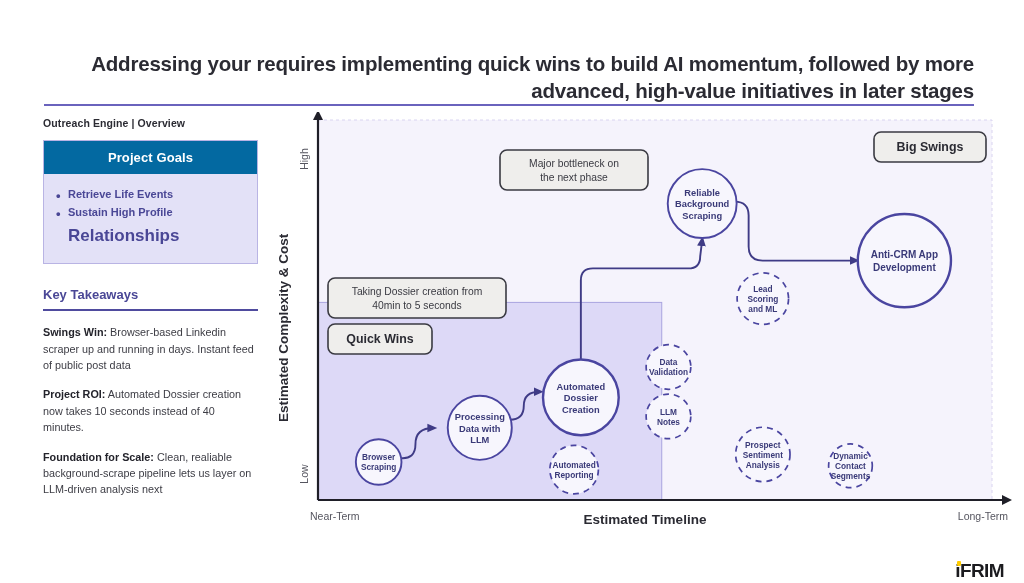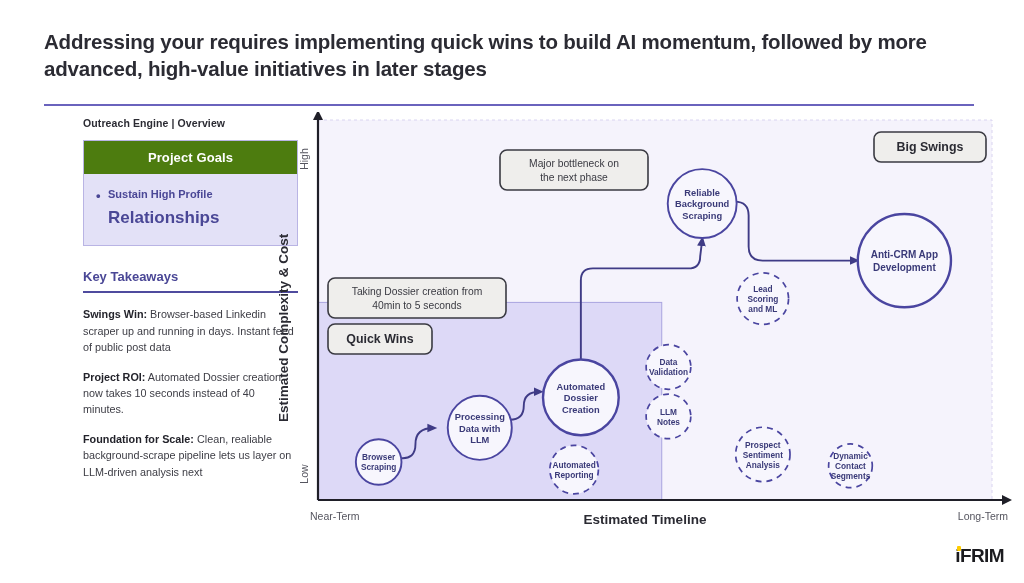--- a/index.html
+++ b/index.html
@@ -5,35 +5,35 @@
   html,body{margin:0;padding:0;}
   body{
     width:1024px;height:583px;
     background:#ffffff;
     font-family:"Liberation Sans", sans-serif;
     color:#2b2b33;
     overflow:hidden;
     position:relative;
   }
   
-  #title-block{position:absolute;left:44px;top:28px;width:930px;}
+  #title-block{position:absolute;left:44px;top:50px;width:930px;text-align:right;}
   #slide-title{
     font-size:20.5px;font-weight:700;line-height:1.32;color:#2b2b33;
     letter-spacing:-0.2px;margin:0;
   }
   #title-rule{
     position:absolute;left:44px;top:104px;width:930px;height:2px;
     background:#6a63bd;
   }
   
-  #left-col{position:absolute;left:43px;top:117px;width:215px;margin-left:40px;}
+  #left-col{position:absolute;left:43px;top:117px;width:215px;}
   #eyebrow{font-size:10.5px;font-weight:700;color:#2b2b33;margin-bottom:11px;letter-spacing:.1px;}
   #goals-card{border:1px solid #b9b4e4;}
   #goals-header{
-    background:#4d7c0f;color:#ffffff;text-align:center;
+    background:#0369a1;color:#ffffff;text-align:center;
     font-size:13px;font-weight:700;padding:9px 4px;letter-spacing:.1px;
   }
   #goals-body{background:#e3e1f7;padding:12px 10px 14px 10px;}
   #goals-body ul{margin:0;padding:0;list-style:none;}
   #goals-body li{
     font-size:11px;font-weight:700;color:#4a4796;line-height:1.62;
     padding-left:14px;position:relative;
   }
   #goals-body li::before{
     content:"•";position:absolute;left:2px;top:-1px;font-size:13px;color:#4a4796;
@@ -51,21 +51,21 @@
   #chart{position:absolute;left:270px;top:112px;width:745px;height:420px;}
   #chart svg{display:block;}
   .axis-title{font-size:13.5px;font-weight:700;fill:#2b2b33;font-family:"Liberation Sans",sans-serif;}
   .axis-end{font-size:10.5px;fill:#55555f;font-family:"Liberation Sans",sans-serif;}
   .bubble-label{font-size:9.3px;font-weight:700;fill:#3a3a78;font-family:"Liberation Sans",sans-serif;}
   .bubble-label.sm{font-size:8.3px;}
   .bubble-label.md{font-size:10px;}
   .callout-text{font-size:10.3px;fill:#3a3a42;font-family:"Liberation Sans",sans-serif;}
   .zone-text{font-size:12.4px;font-weight:700;fill:#2b2b33;font-family:"Liberation Sans",sans-serif;}
   
-  #logo{position:absolute;right:20px;bottom:16px;display:flex;align-items:flex-start;}
+  #logo{position:absolute;right:20px;bottom:1px;display:flex;align-items:flex-start;}
   #logo-text{
     font-size:19px;font-weight:700;letter-spacing:-0.6px;color:#1b1b1f;
     font-family:"Liberation Sans",sans-serif;position:relative;
   }
   #logo-dot{
     position:absolute;left:1.5px;top:1px;width:4.5px;height:4.5px;background:#ffcc00;border-radius:1px;
   }
 </style>
 </head>
 <body>
@@ -76,20 +76,21 @@
 <div id="title-rule"></div>
 
 <div id="left-col">
 
   <div id="eyebrow">Outreach Engine | Overview</div>
 
   <div id="goals-card">
     <div id="goals-header">Project Goals</div>
     <div id="goals-body">
       <ul>
+        <li>Retrieve Life Events</li>
         <li>Sustain High Profile</li>
       </ul>
       <div style="font-size:17px;font-weight:700;color:#4a4796;line-height:1.62;padding-left:14px;">Relationships</div>
     </div>
   </div>
 
   <div id="kt-title">Key Takeaways</div>
   <div id="kt-rule"></div>
 
   <div class="kt-item">

